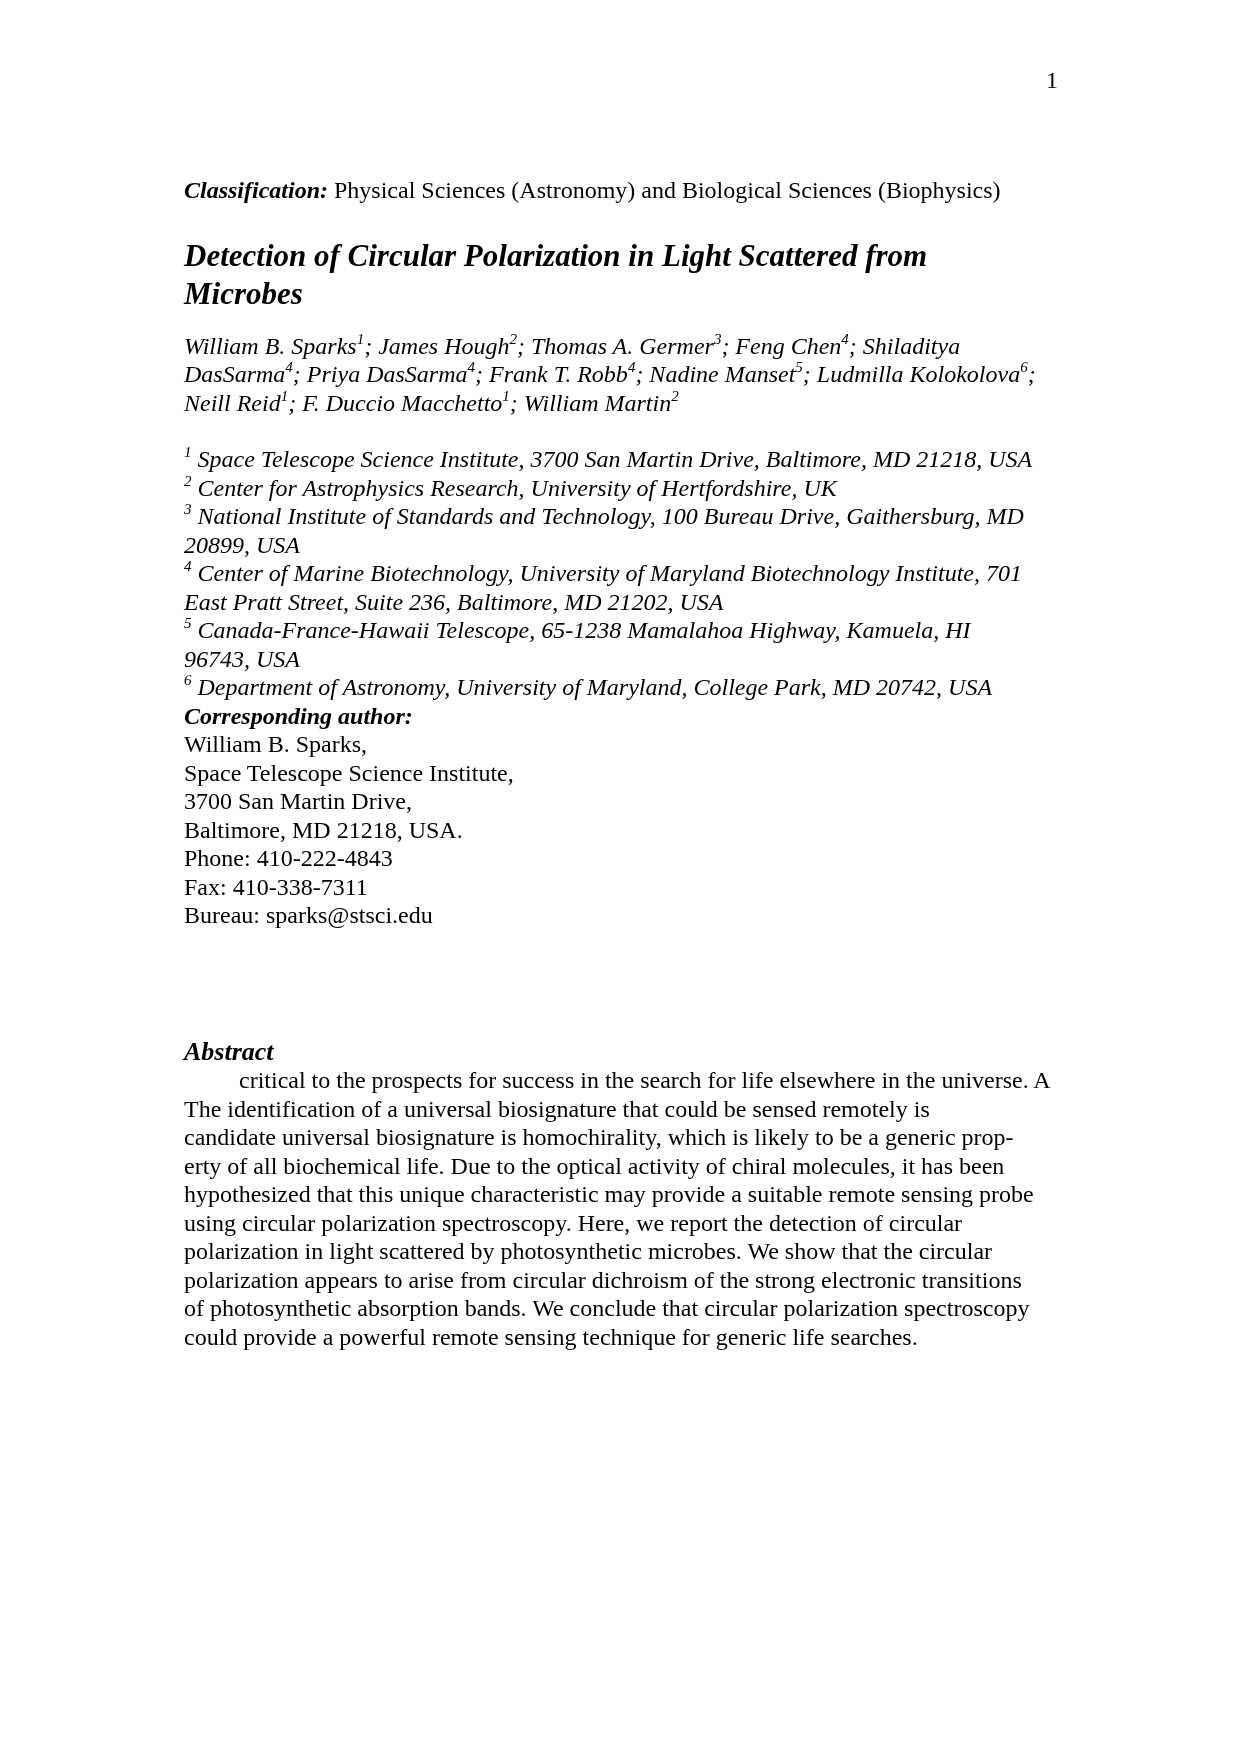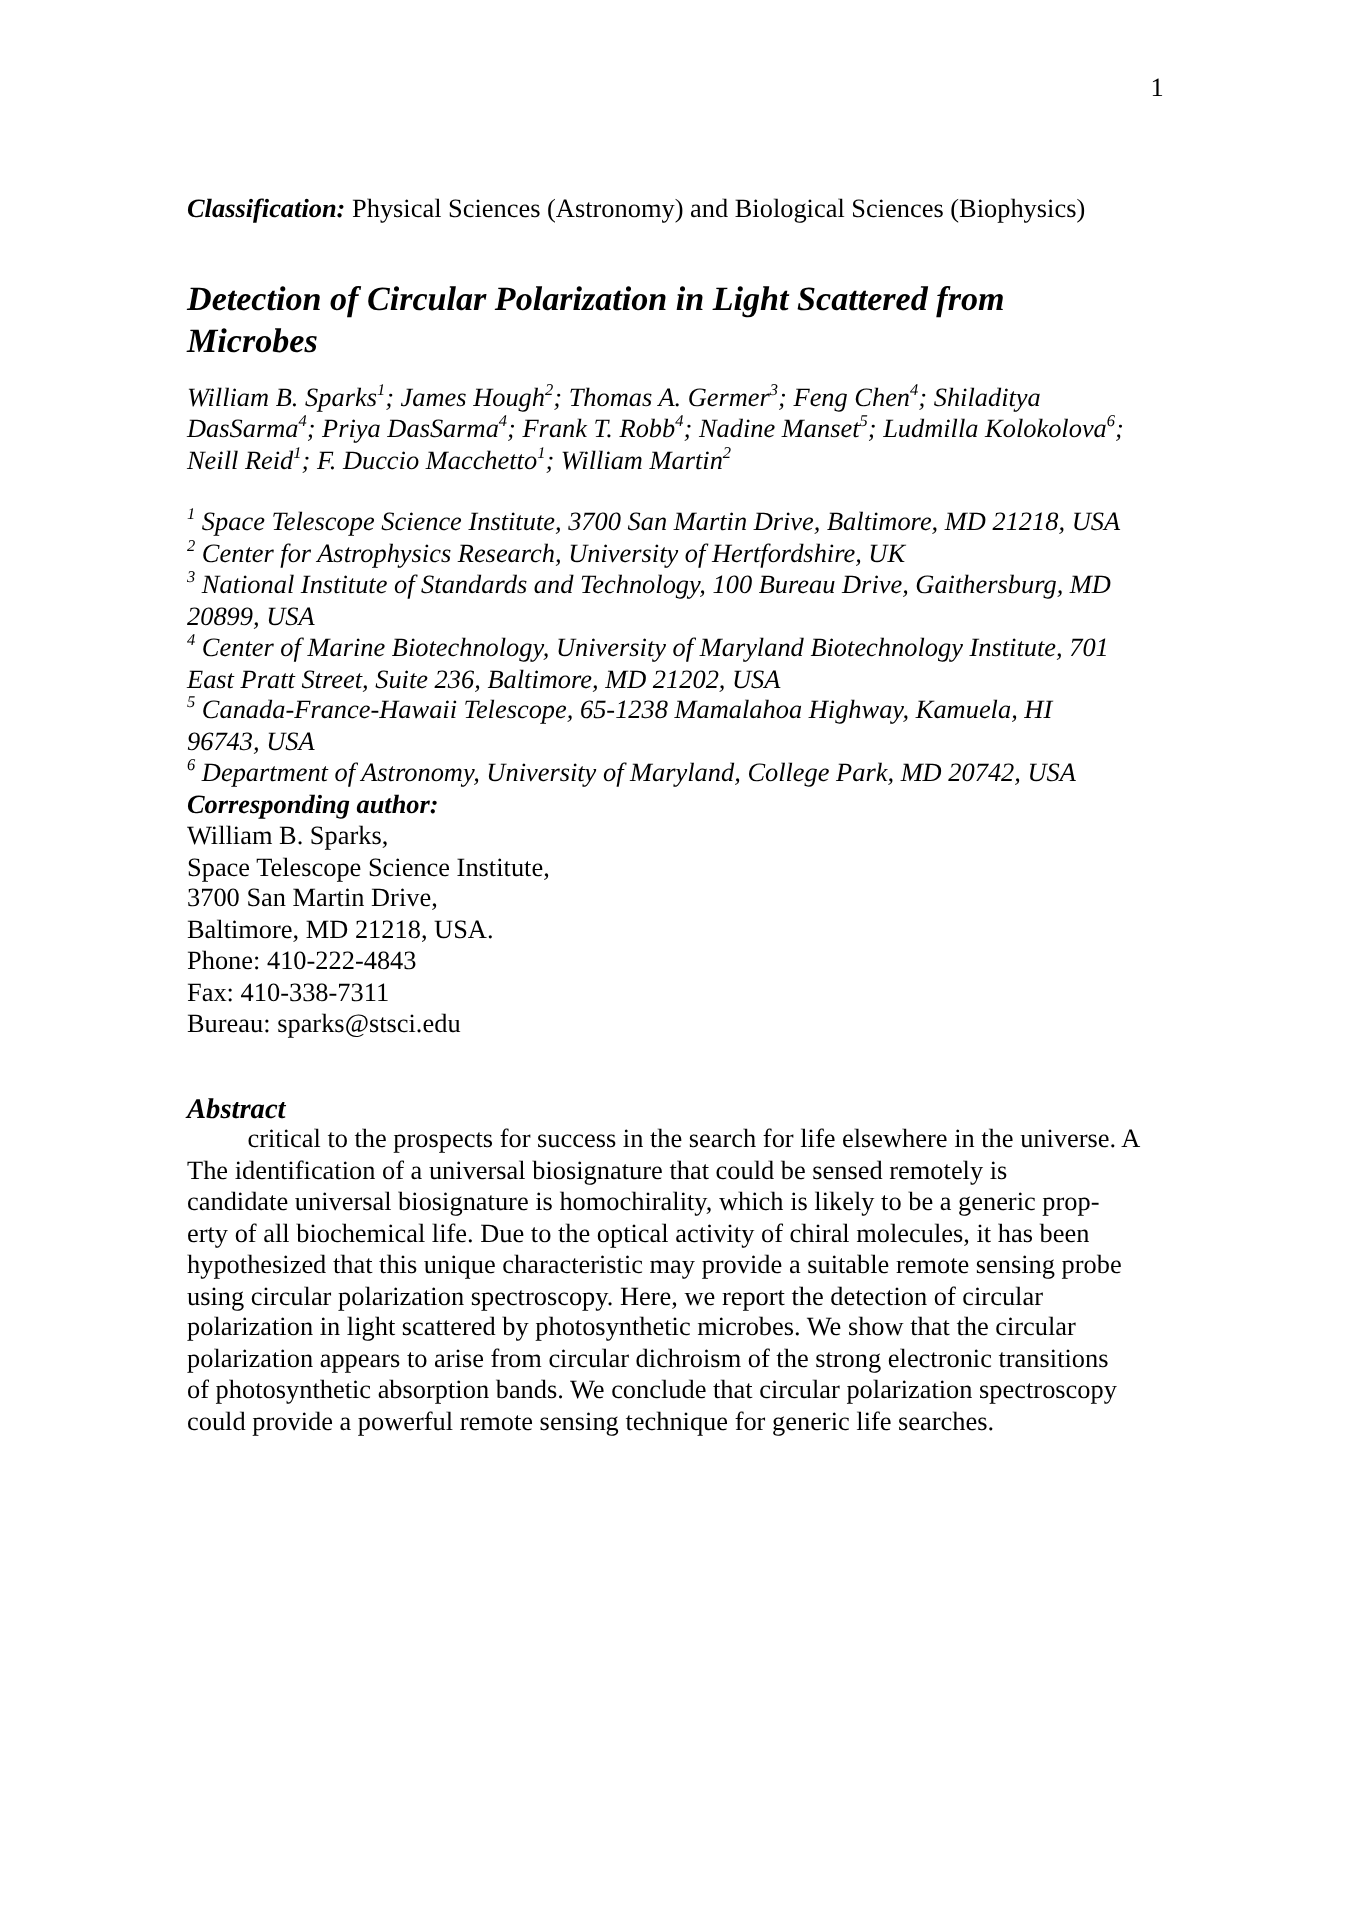--- a/index.html
+++ b/index.html
@@ -10,35 +10,35 @@
     background:#ffffff;
     color:#000000;
     font-family:"Liberation Serif", serif;
     overflow:hidden;
   }
   .pagenum{
     position:absolute;left:1046px;top:66px;
     font-size:24px;line-height:28px;
   }
   .content{
-    position:absolute;left:170px;top:176px;width:902px;
+    position:absolute;left:184px;top:176px;width:902px;
     font-size:24px;line-height:28.5px;
   }
   .line{white-space:nowrap;}
   .classification .label{font-weight:bold;font-style:italic;}
   .title{
-    margin-top:48px;
+    margin-top:32px;
     font-size:31px;line-height:38px;
     font-weight:bold;font-style:italic;
   }
   .authors{margin-top:19px;font-style:italic;}
   .affiliations{margin-top:28px;font-style:italic;}
   .corresponding{}
   .corresponding .heading{font-weight:bold;font-style:italic;}
-  .abstract{margin-top:48px;}
+  .abstract{margin-top:108px;}
   .abstract .heading{font-weight:bold;font-style:italic;font-size:26px;line-height:28.5px;}
   .abstract-body .line:first-child{text-indent:55px;}
   sup{
     font-size:15px;
     line-height:0;
     vertical-align:baseline;
     position:relative;top:-10px;
   }
 </style>
 </head>

